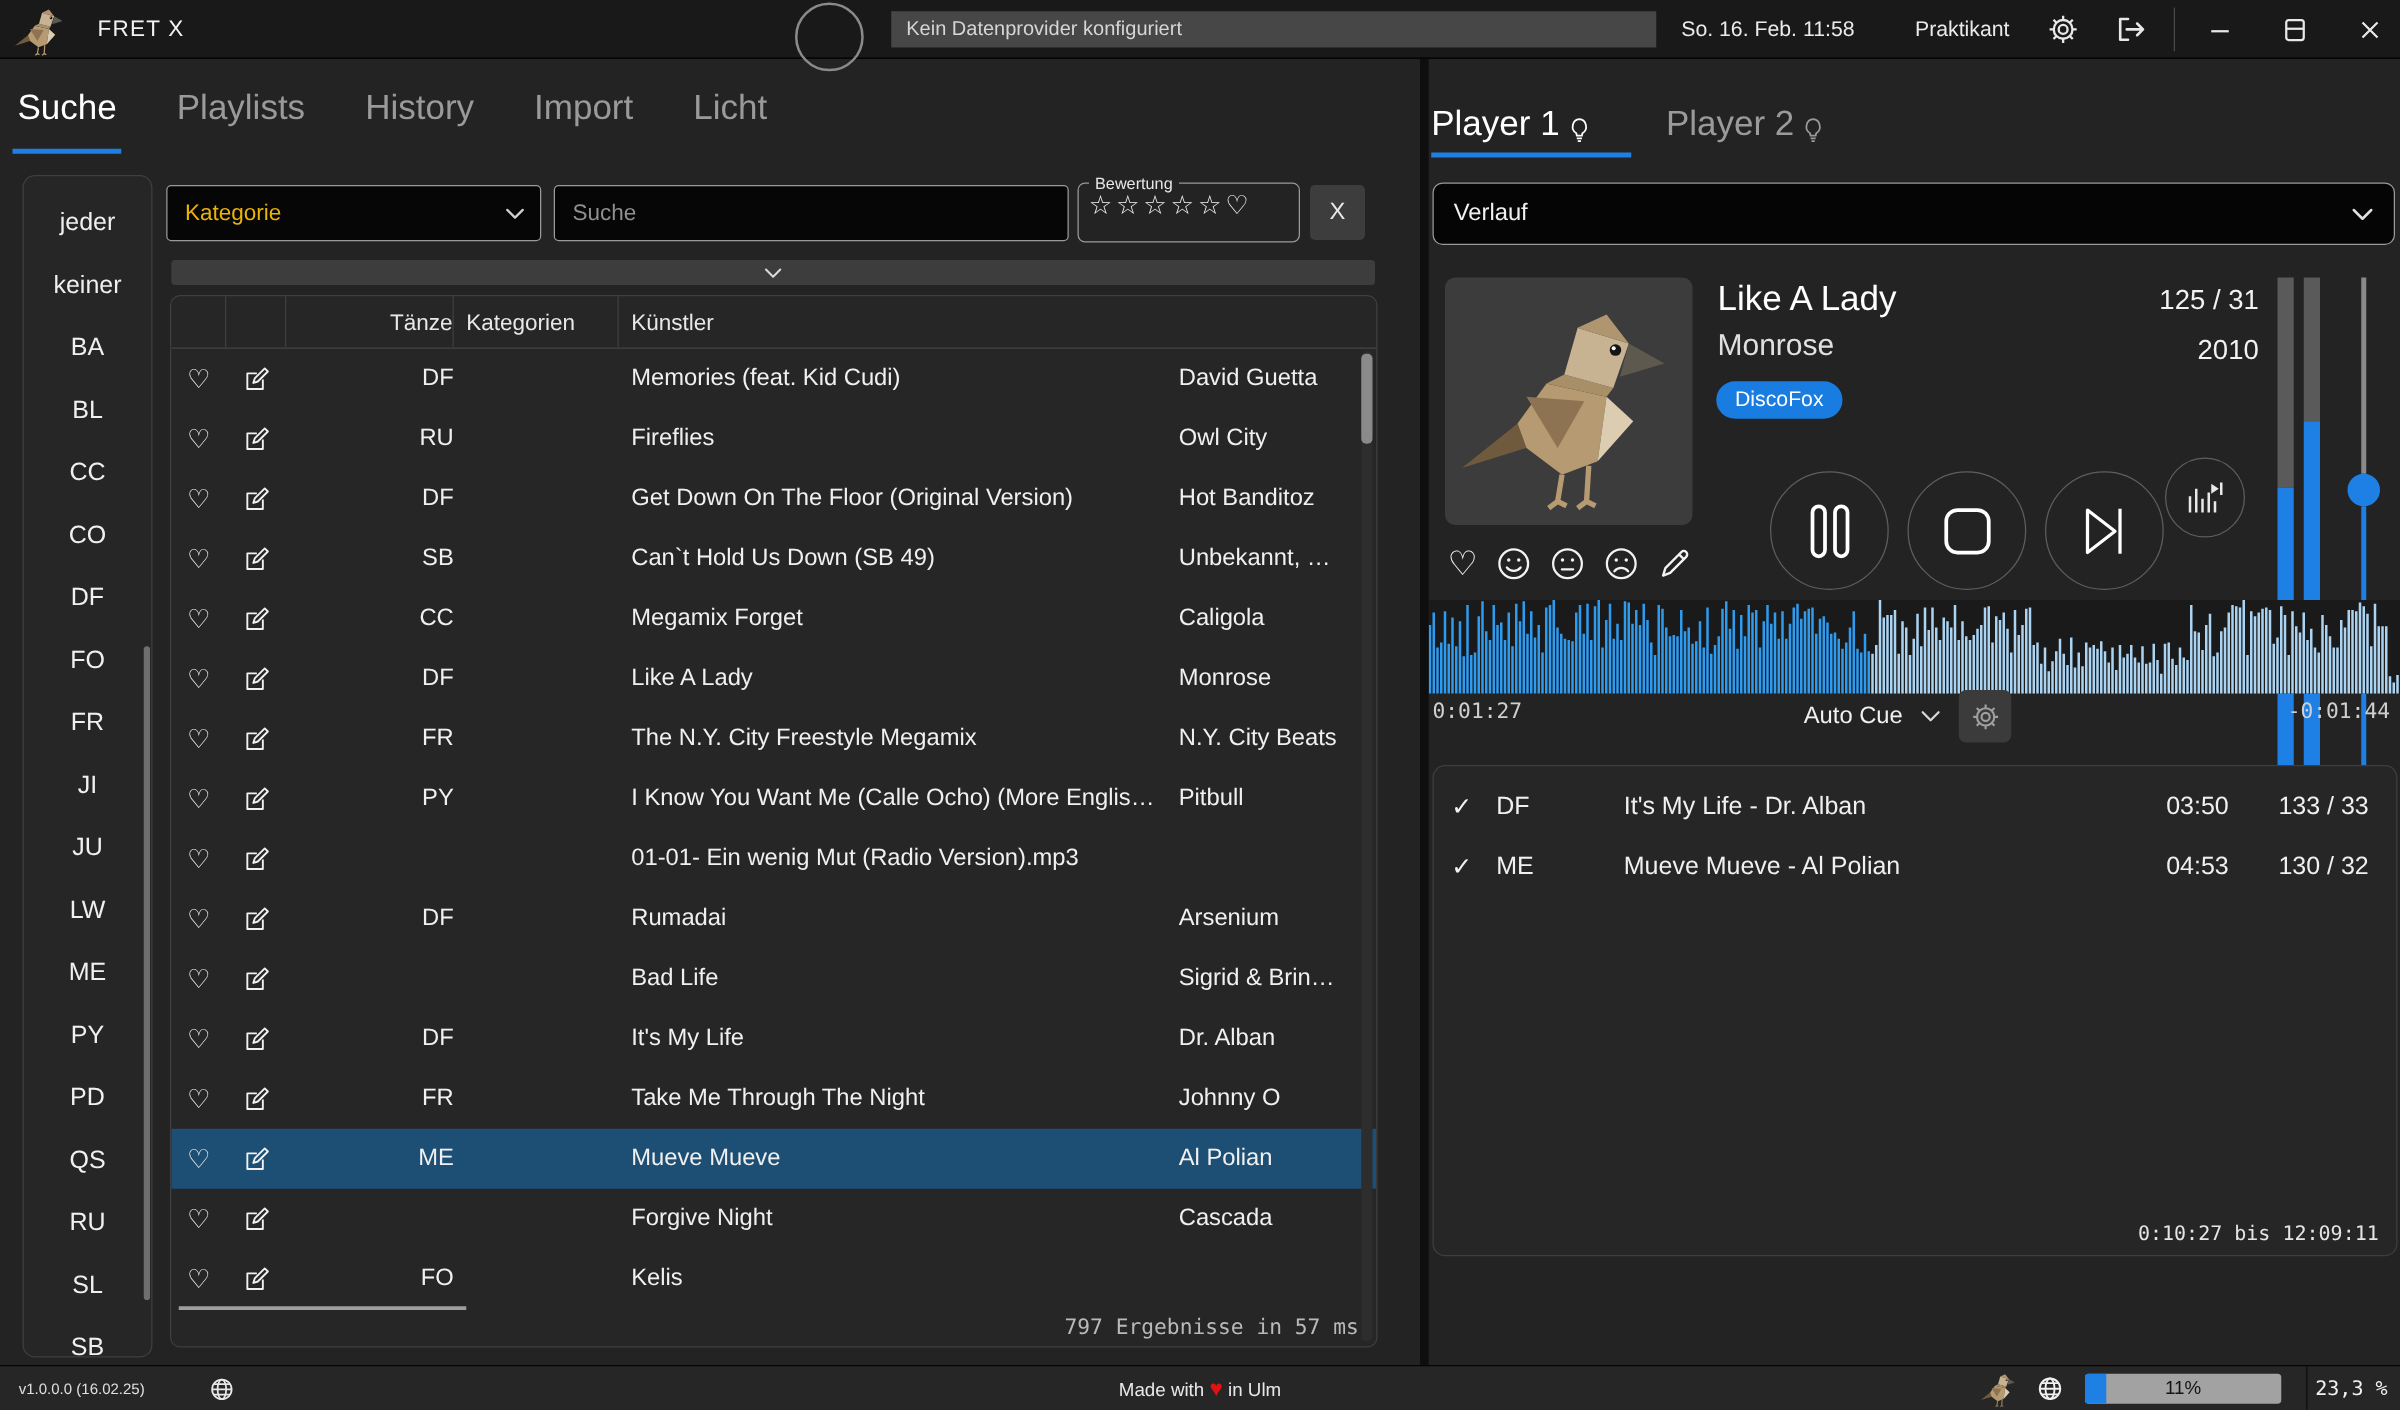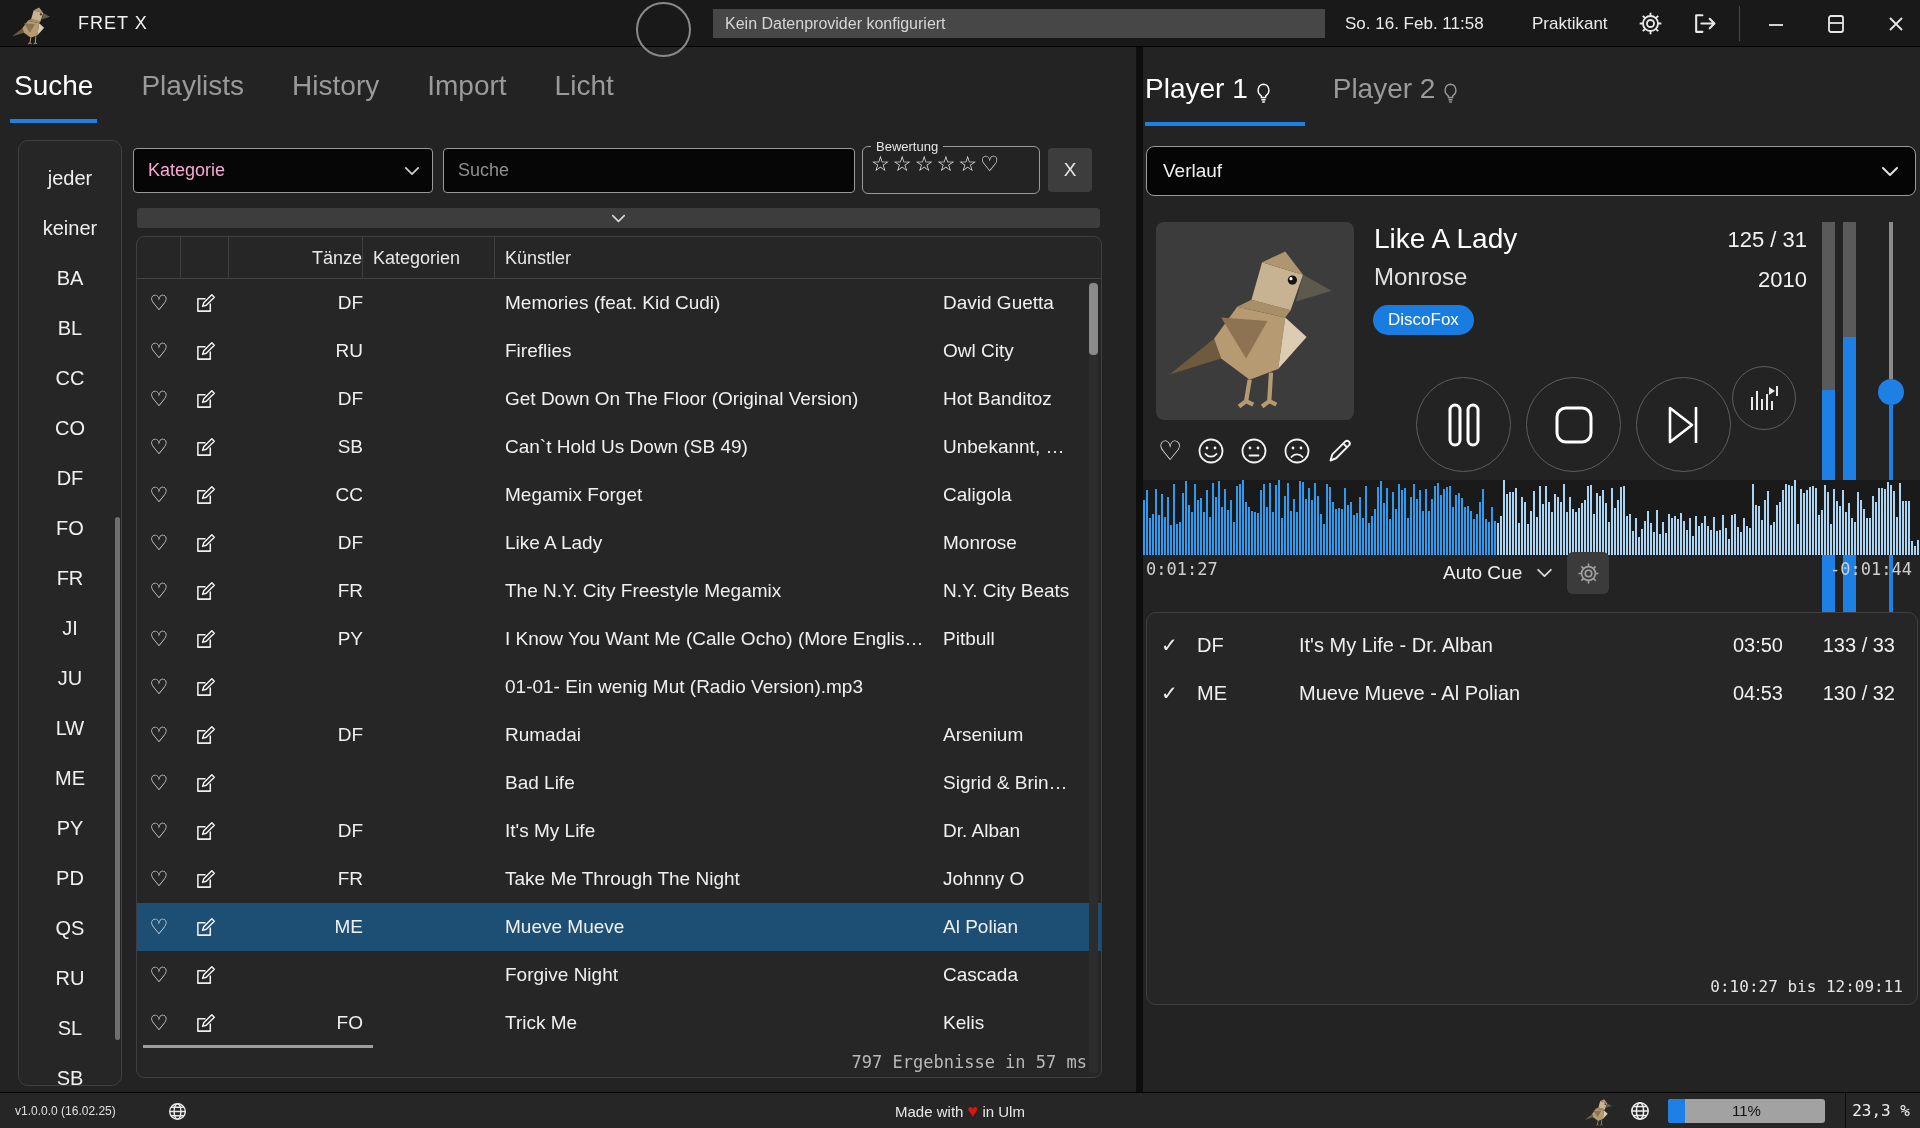--- a/index.html
+++ b/index.html
@@ -31,21 +31,21 @@
   .nav-tab { position:relative; font-size:28px; color:#9a9a9a; height:78px; line-height:78px; cursor:pointer; }
   .nav-tab.active { color:#ffffff; }
   .nav-tab.active::after { content:""; position:absolute; left:-4px; right:-4px; bottom:2px; height:4px; background:var(--accent); }
 
   
   .side-list { position:absolute; left:18px; top:93px; width:104px; bottom:6px; background:#262626; border:1px solid #3f3f3f; border-radius:10px; overflow:hidden; padding-top:12px; }
   .side-item { height:50px; line-height:50px; text-align:center; font-size:20px; color:#f0f0f0; cursor:pointer; }
   .side-scroll { position:absolute; right:2px; top:45%; width:5px; height:50%; background:#6f6f6f; border-radius:3px; }
 
   
-  .combo { position:absolute; background:#060606; border:1px solid #9a9a9a; border-radius:4px; display:flex; align-items:center; color:#f9a8d4; }
+  .combo { position:absolute; background:#060606; border:1px solid #9a9a9a; border-radius:4px; display:flex; align-items:center; color:#eab308; }
   .combo .lbl { padding-left:14px; font-size:18px; flex:1; }
   .combo .chev { margin-right:12px; color:#d0d0d0; }
   .f-category { left:133px; top:101px; width:300px; height:45px; }
   .f-search { position:absolute; left:443px; top:101px; width:412px; height:45px; background:#060606; border:1px solid #9a9a9a; border-radius:4px; color:#f0f0f0; font-size:18px; padding-left:14px; font-family:"Liberation Sans",sans-serif; }
   .f-search::placeholder { color:#8f8f8f; }
   .f-rating { position:absolute; left:862px; top:92px; width:178px; height:55px; border:1px solid #9a9a9a; border-radius:6px; }
   .f-rating legend { margin-left:8px; padding:0 5px; font-size:13px; color:#e6e6e6; }
   .f-rating .stars { display:flex; align-items:center; padding-left:8px; font-size:21px; letter-spacing:3px; color:#f2f2f2; margin-top:-2px; cursor:pointer; }
   .f-clear { position:absolute; left:1048px; top:101px; width:44px; height:44px; background:#3d3d3d; border:none; border-radius:4px; color:#e8e8e8; font-size:19px; cursor:pointer; }
   .expander { position:absolute; left:137px; top:161px; width:963px; height:20px; background:#3d3d3d; border-radius:3px; display:flex; align-items:center; justify-content:center; color:#d8d8d8; cursor:pointer; }
@@ -61,21 +61,21 @@
   .cell-heart { display:flex; justify-content:center; font-size:21px; color:#f0f0f0; cursor:pointer; }
   .cell-edit { display:flex; justify-content:center; color:#f0f0f0; cursor:pointer; }
   .td.c2 { padding-left:14px; } .td.c4, .td.c5 { padding-left:10px; }
   .tbl-scroll-track { position:absolute; right:3px; top:44px; bottom:4px; width:9px; background:#2d2d2d; border-radius:4px; }
   .tbl-scroll-thumb { position:absolute; right:3px; top:46px; width:9px; height:72px; background:#8a8a8a; border-radius:4px; }
   .row-underline { position:absolute; left:6px; top:808px; width:230px; height:3px; background:#9e9e9e; }
   .tbl-footer { position:absolute; right:14px; bottom:5px; font-family:"DejaVu Sans Mono", monospace; font-size:17px; color:#b9b9b9; }
 
   
   .p-tabs { position:absolute; left:2px; top:18px; height:60px; display:flex; gap:62px; }
-  .p-tab { position:relative; display:flex; align-items:flex-start; gap:8px; font-size:28px; color:#9a9a9a; cursor:pointer; padding-top:8px; }
+  .p-tab { position:relative; display:flex; align-items:center; gap:8px; font-size:28px; color:#9a9a9a; cursor:pointer; padding-top:8px; }
   .p-tab.active { color:#ffffff; }
   .p-tab .bulb { margin-top:10px; }
   .p-underline { position:absolute; left:2px; top:75px; width:160px; height:4px; background:var(--accent); }
   .dropdown { position:absolute; background:#050505; border:1px solid #9a9a9a; border-radius:8px; display:flex; align-items:center; color:#f0f0f0; cursor:pointer; }
   .dropdown .lbl { padding-left:16px; font-size:19px; flex:1; }
   .dropdown .chev { margin-right:16px; color:#e0e0e0; }
   .dd-verlauf { left:3px; top:99px; width:770px; height:50px; }
   .dd-autodj { left:3px; top:988px; width:770px; height:50px; }
 
   .art { position:absolute; left:13px; top:175px; width:198px; height:198px; background:#3c3c3c; border-radius:8px; display:flex; align-items:center; justify-content:center; }
@@ -548,21 +548,20 @@
             </div>
             <div class="tr">
               <div class="td c0 cell-heart">♡</div>
               <div class="td c1 cell-edit">
                 <svg width="21" height="21">
                   <use href="#sym-edit"></use>
                 </svg>
               </div>
               <div class="td c2">FO</div>
               <div class="td c3"></div>
-              <div class="td c4">Trick Me</div>
               <div class="td c5">Kelis</div>
             </div>
           </div>
         <div class="row-underline"></div>
         <div class="tbl-scroll-track"></div>
         <div class="tbl-scroll-thumb"></div>
         <div class="tbl-footer">797 Ergebnisse in 57 ms</div>
       </div>
     </div>
 

